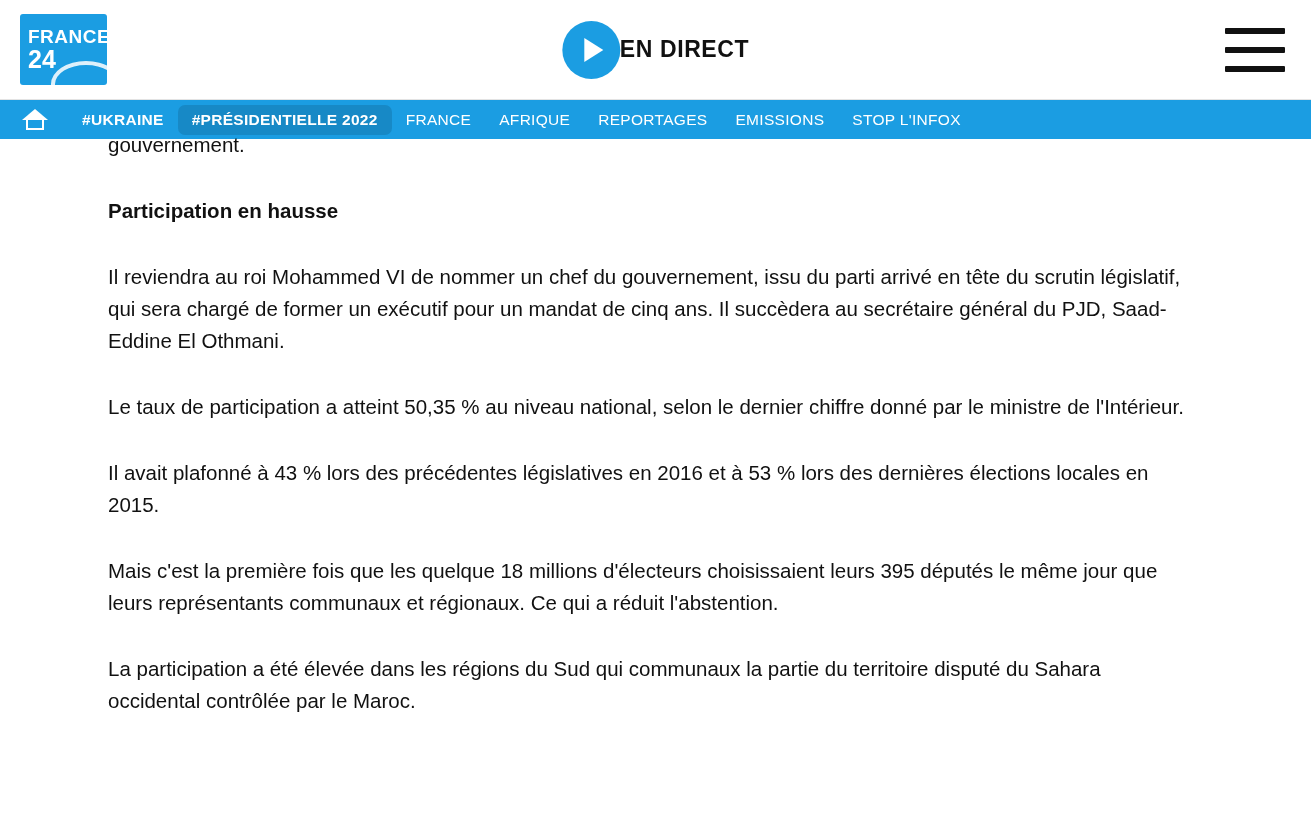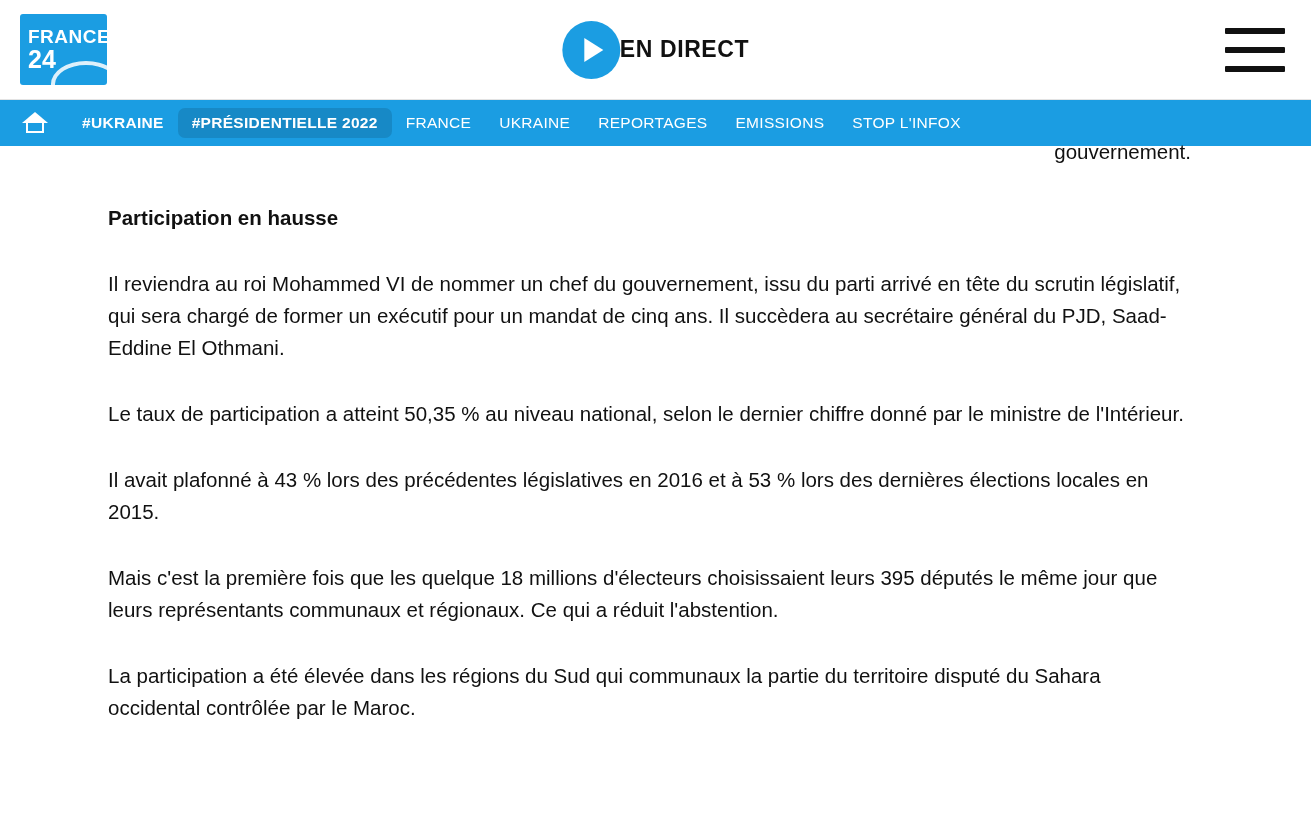--- a/index.html
+++ b/index.html
@@ -113,21 +113,21 @@
   .burger span {
     display: block;
     height: 6px;
     width: 100%;
     background: #111111;
     border-radius: 1px;
   }
 
   
   .navbar {
-    height: 46px;
+    height: 39px;
     background: #1b9de2;
     display: flex;
     align-items: center;
     padding-left: 18px;
     box-sizing: border-box;
     gap: 0;
   }
   .nav-home {
     width: 34px;
     height: 34px;
@@ -194,21 +194,20 @@
     box-sizing: border-box;
   }
   .article p {
     margin: 0 0 34px 0;
     font-size: 20.5px;
     line-height: 32px;
     color: #111111;
   }
   .article p.first {
     margin-top: -10px;
-    text-align: right;
   }
   .article p.subhead {
     font-weight: bold;
     margin-bottom: 34px;
   }
 </style>
 </head>
 <body>
 
 <div class="header">
@@ -237,21 +236,21 @@
   <div class="nav-home">
     <div class="home-icon">
       <div class="home-roof"></div>
       <div class="home-body"></div>
     </div>
   </div>
 
   <div class="nav-item tag">#UKRAINE</div>
   <div class="nav-item tag highlight">#PRÉSIDENTIELLE 2022</div>
   <div class="nav-item">FRANCE</div>
-  <div class="nav-item">UKRAINE</div>
+  <div class="nav-item">AFRIQUE</div>
   <div class="nav-item">REPORTAGES</div>
   <div class="nav-item">EMISSIONS</div>
   <div class="nav-item">STOP L'INFOX</div>
 </div>
 
 <div class="content">
   <div class="article">
     <p class="first">gouvernement.</p>
     <p class="subhead">Participation en hausse</p>
     <p>Il reviendra au roi Mohammed VI de nommer un chef du gouvernement, issu du parti arrivé en tête du scrutin législatif, qui sera chargé de former un exécutif pour un mandat de cinq ans. Il succèdera au secrétaire général du PJD, Saad-Eddine El Othmani.</p>

